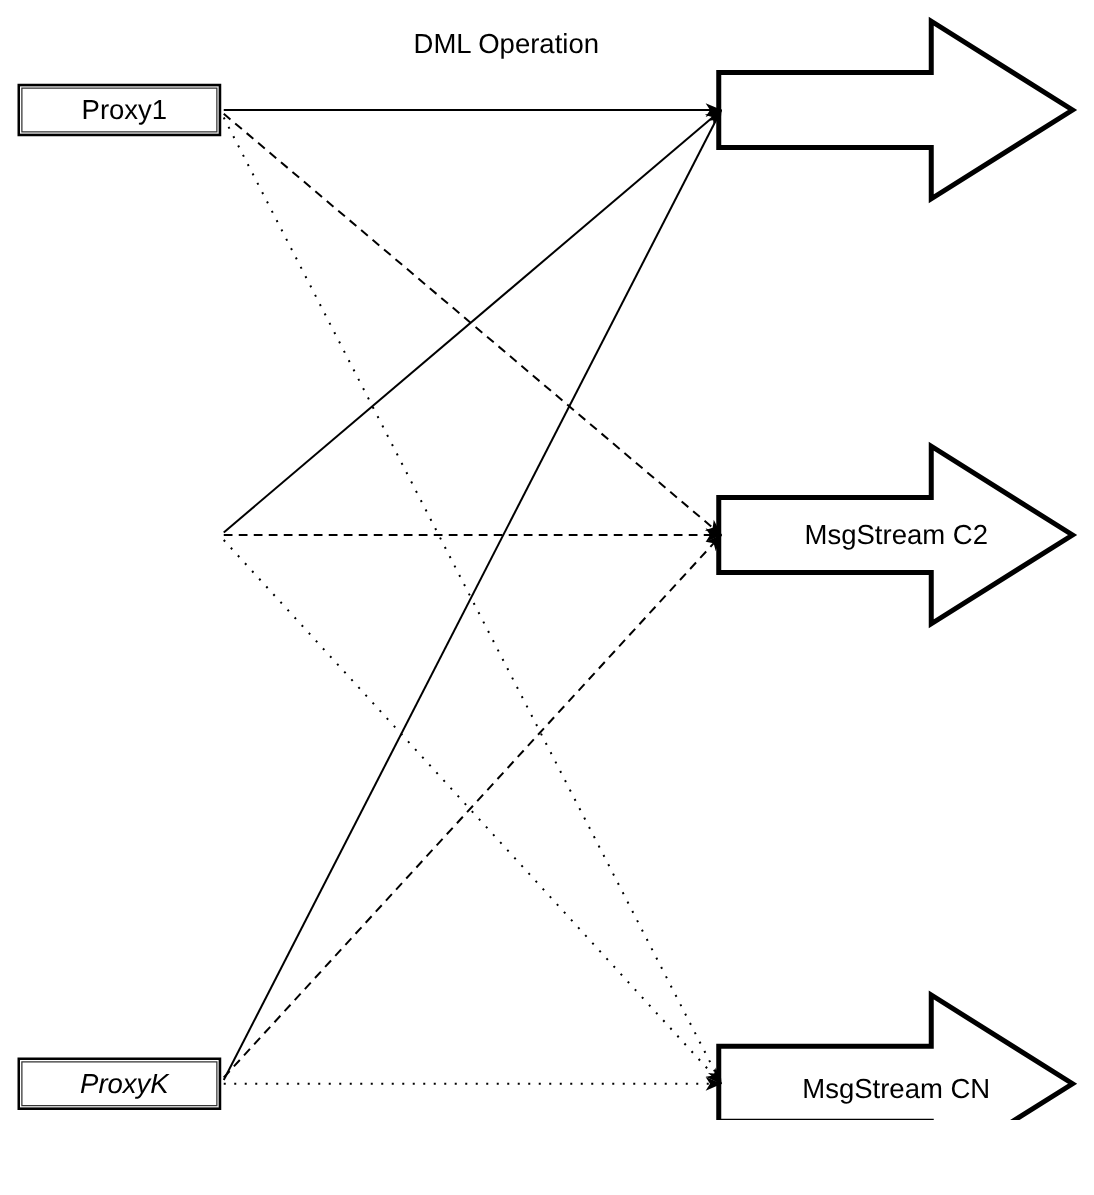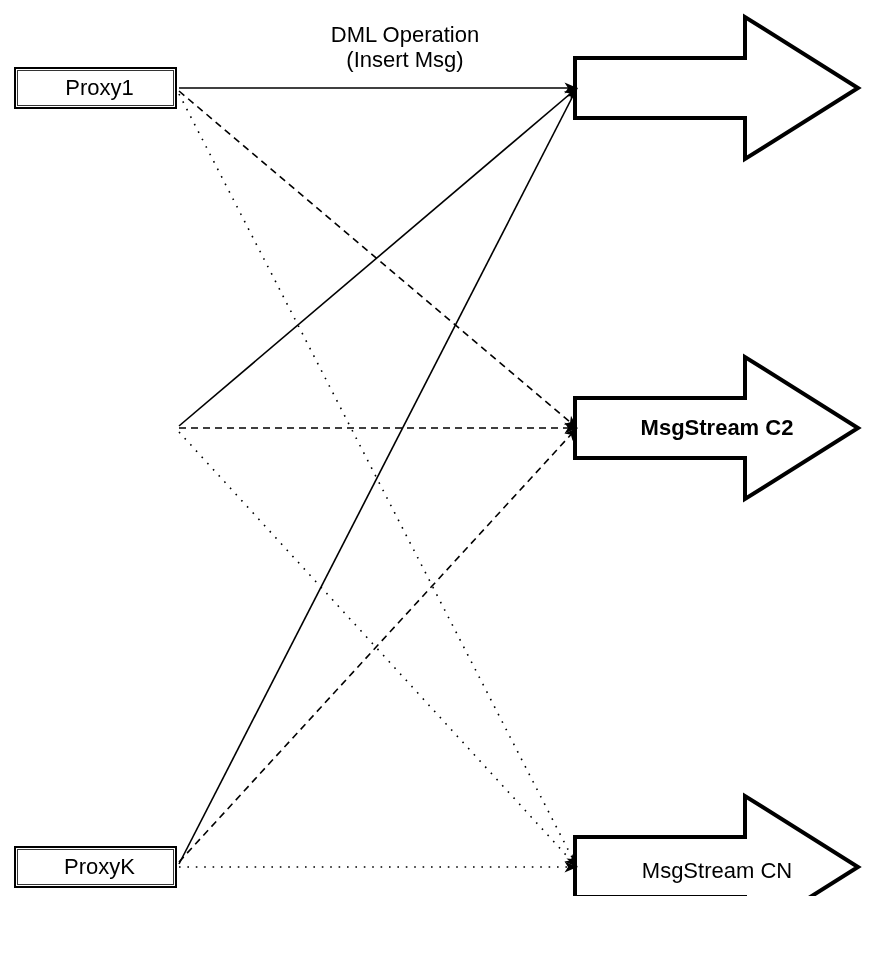--- a/index.html
+++ b/index.html
@@ -51,39 +51,39 @@
   }
   .proxy-node .label {
     font-size: 22px;
     color: #000000;
     white-space: nowrap;
     line-height: 1;
     padding-left: 8px;
   }
   .proxy-1 { top: 67px; }
   .proxy-2 { top: 407px; }
-  .proxy-k { top: 846px; }
+  .proxy-k { top: 846px; font-style: italic; }
   .stream-label {
     position: absolute;
     left: 575px;
     width: 284px;
     height: 30px;
     display: flex;
     align-items: center;
     justify-content: center;
     pointer-events: none;
   }
   .stream-label .label {
     font-size: 22px;
     color: #000000;
     white-space: nowrap;
     line-height: 1;
   }
   .stream-1 { top: 73px; }
-  .stream-2 { top: 413px; font-weight: bold; }
+  .stream-2 { top: 413px; }
   .stream-n { top: 856px; }
   .diagram-title {
     position: absolute;
     left: 245px;
     top: 22px;
     width: 320px;
     text-align: center;
     font-size: 22px;
     line-height: 25px;
     color: #000000;
@@ -113,21 +113,20 @@
     <line class="edge dashed" x1="179" y1="428" x2="577" y2="428" marker-end="url(#ah)"></line>
     <line class="edge dashed" x1="179" y1="862" x2="577" y2="428" marker-end="url(#ah)"></line>
 
     <line class="edge dotted" x1="179" y1="94" x2="577" y2="867" marker-end="url(#ah)"></line>
     <line class="edge dotted" x1="179" y1="432" x2="577" y2="867" marker-end="url(#ah)"></line>
     <line class="edge dotted" x1="179" y1="867" x2="577" y2="867" marker-end="url(#ah)"></line>
   </svg>
 
   <div class="diagram-title">
     <div>DML Operation</div>
-    <div>(Insert Msg)</div>
   </div>
 
   <div class="proxy-node proxy-1">
     <span class="label">Proxy1</span>
   </div>
   <div class="proxy-node proxy-k">
     <span class="label">ProxyK</span>
   </div>
 
   <div class="stream-label stream-2">

